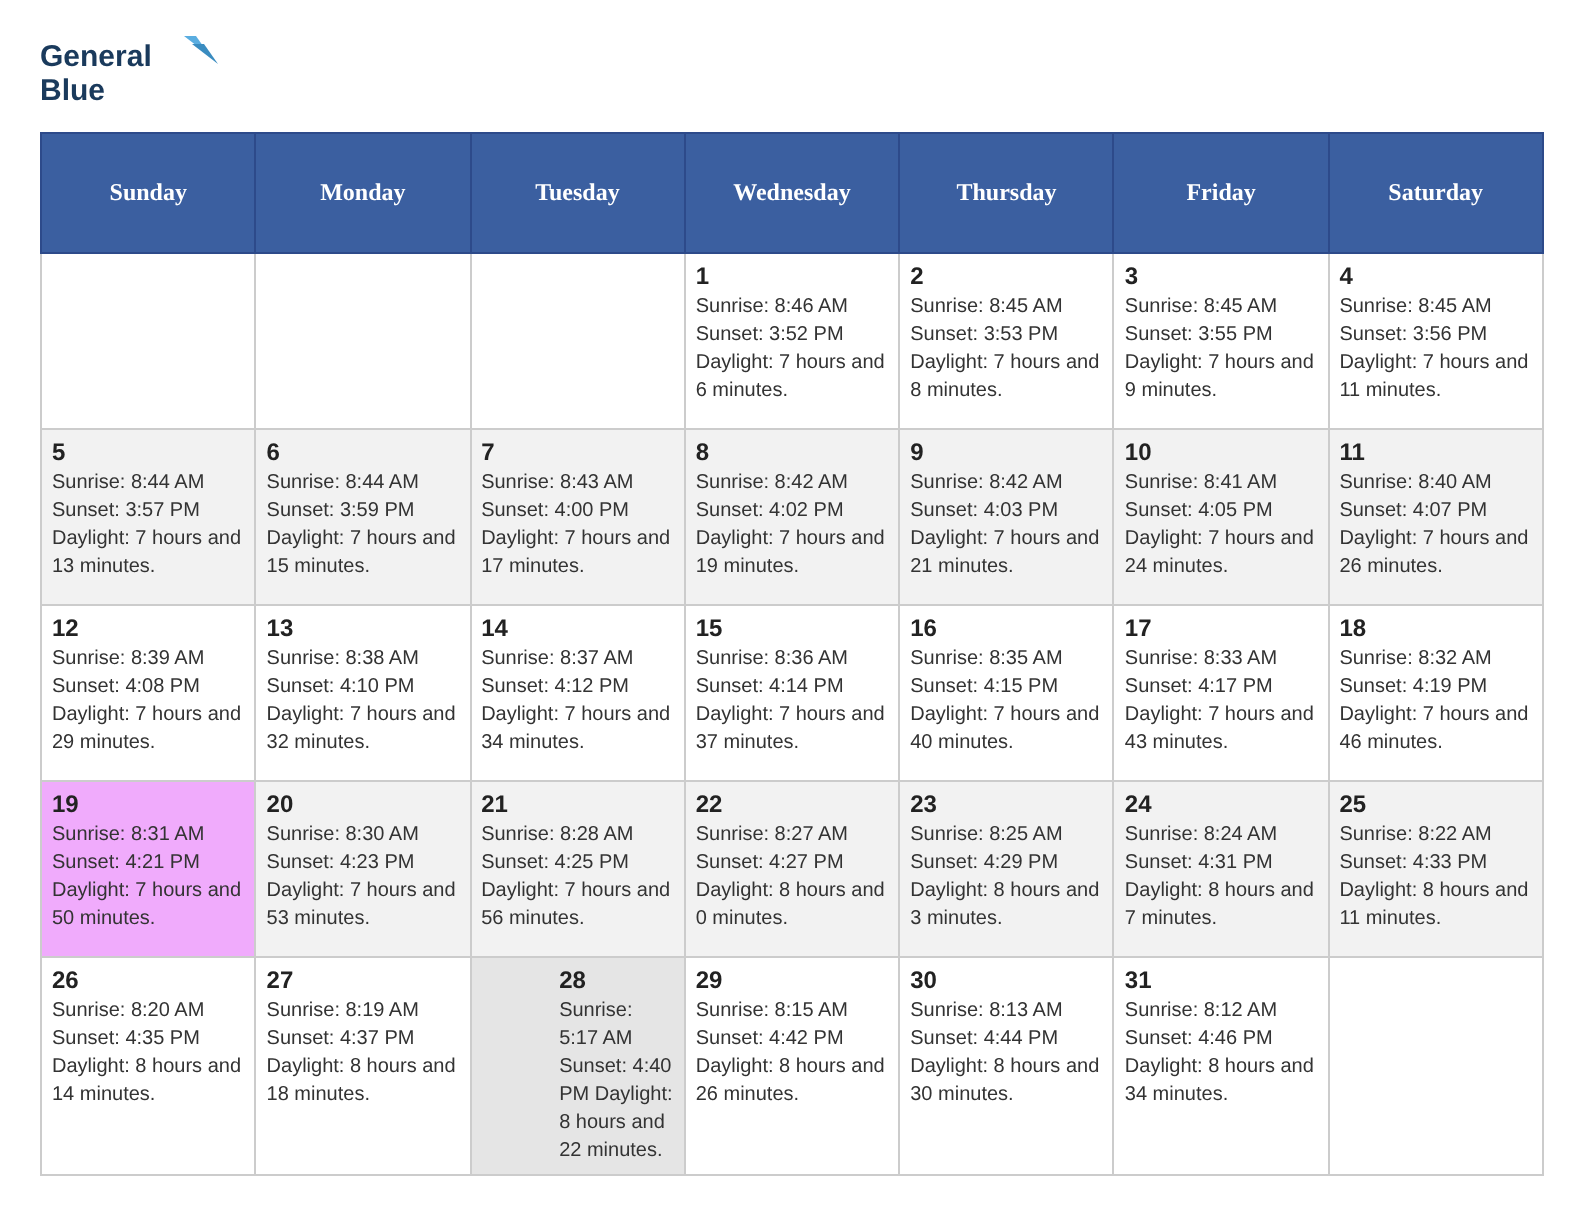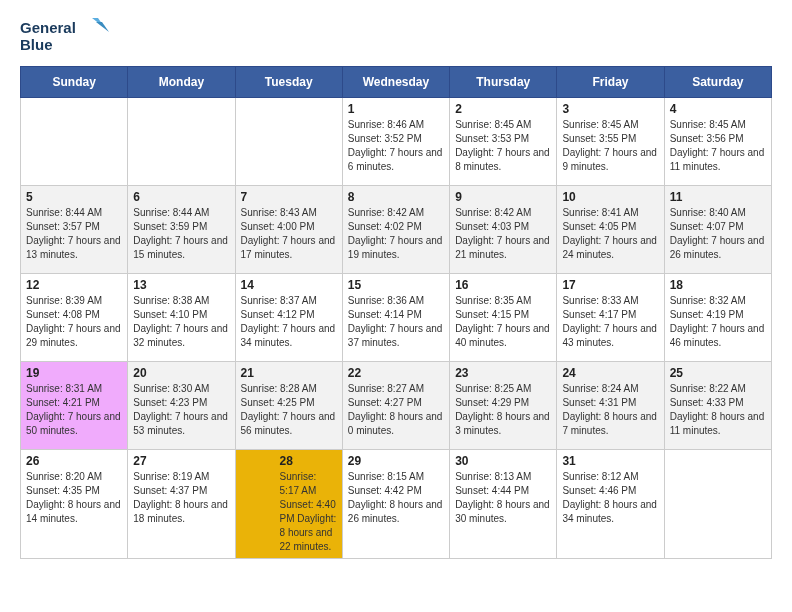--- a/index.html
+++ b/index.html
@@ -48,22 +48,23 @@
       border-collapse: collapse;
       width: 100%;
       table-layout: fixed;
     }
     .calendar th {
       background-color: #3b5fa0;
       color: white;
       text-align: center;
       font-size: 12px;
       font-weight: bold;
-      padding: 8px 2px;
+      padding: 22px 2px;
       border: 1px solid #2d4a8a;
+      font-family: Liberation Serif, serif;
     }
     .calendar td {
       border: 1px solid #ccc;
       vertical-align: top;
       padding: 4px 5px;
       font-size: 10px;
       color: #222;
       width: calc(100% / 7);
       height: 88px;
     }
@@ -290,21 +291,21 @@
             <div class="day-info">Sunrise: 8:20 AM
 Sunset: 4:35 PM
 Daylight: 8 hours and 14 minutes.</div>
           </td>
           <td style="background-color: rgb(255, 255, 255);">
             <span class="day-number">27</span>
             <div class="day-info">Sunrise: 8:19 AM
 Sunset: 4:37 PM
 Daylight: 8 hours and 18 minutes.</div>
           </td>
-          <td style="background-color: #eab308; padding-left: 44px;">
+          <td style="background-color: #e5e5e5; padding-left: 44px;">
             <span class="day-number">28</span>
             <div class="day-info">Sunrise: 5:17 AM
 Sunset: 4:40 PM
 Daylight: 8 hours and 22 minutes.</div>
           </td>
           <td style="background-color: rgb(255, 255, 255);">
             <span class="day-number">29</span>
             <div class="day-info">Sunrise: 8:15 AM
 Sunset: 4:42 PM
 Daylight: 8 hours and 26 minutes.</div>

